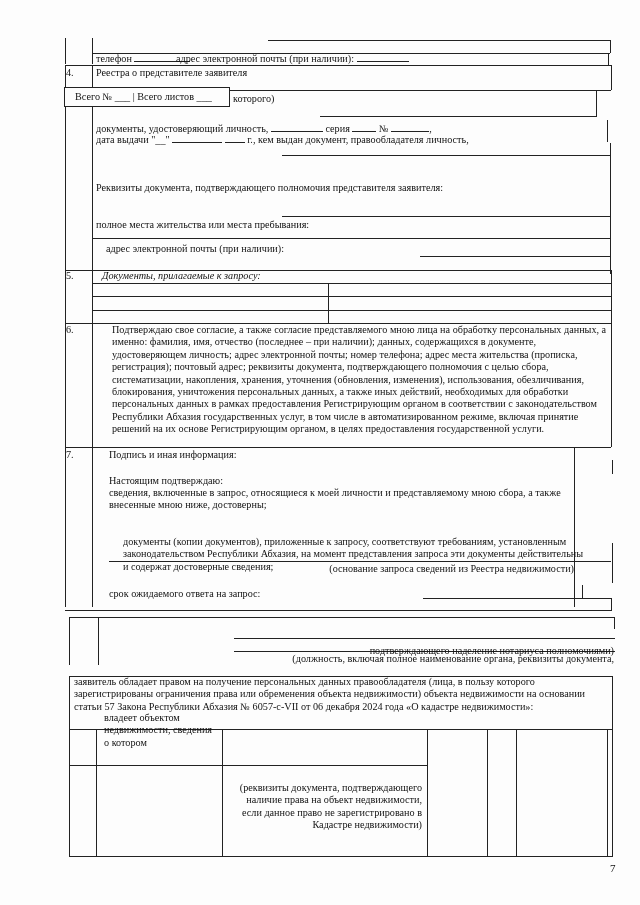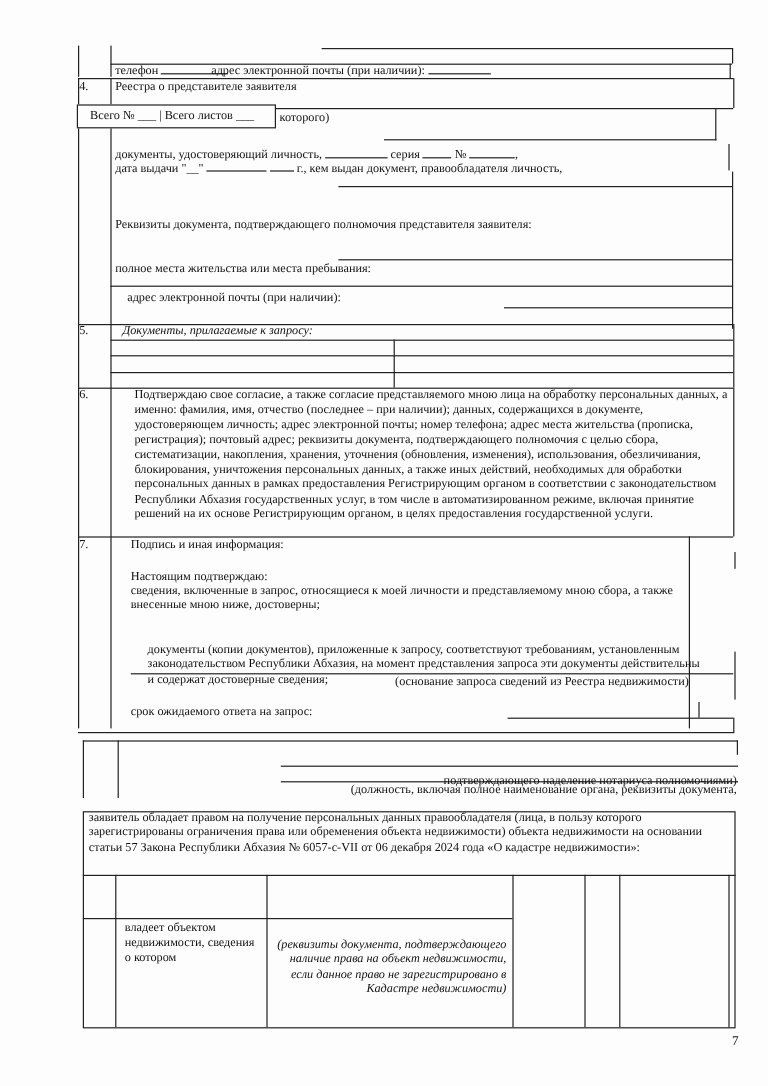--- a/index.html
+++ b/index.html
@@ -151,17 +151,17 @@
 <div class="para" style="left:74px; top:676px; width:536px;">заявитель обладает правом на получение персональных данных правообладателя (лица, в пользу которого зарегистрированы ограничения права или обременения объекта недвижимости) объекта недвижимости на основании статьи 57 Закона Республики Абхазия № 6057-с-VII от 06 декабря 2024 года «О кадастре недвижимости»:</div>
 <div class="hl" style="left:69px; top:729px; width:544px;"></div>
 <div class="vl" style="left:96px; top:729px; height:127px;"></div>
 <div class="vl" style="left:222px; top:729px; height:127px;"></div>
 <div class="vl" style="left:427px; top:729px; height:127px;"></div>
 <div class="vl" style="left:487px; top:729px; height:127px;"></div>
 <div class="vl" style="left:516px; top:729px; height:127px;"></div>
 <div class="vl" style="left:607px; top:729px; height:127px;"></div>
 <div class="hl" style="left:69px; top:765px; width:358px;"></div>
 
-<div class="para" style="left:104px; top:768px; width:114px;">владеет объектом недвижимости, сведения о котором</div>
+<div class="para" style="left:104px; top:712px; width:114px;">владеет объектом недвижимости, сведения о котором</div>
 <div class="abs" style="left:223px; top:730px; width:203px; height:34px;"></div>
-<div class="para center" style="left:228px; top:782px; width:194px;font-style:italic;">(реквизиты документа, подтверждающего наличие права на объект недвижимости, если данное право не зарегистрировано в Кадастре недвижимости)</div>
+<div class="para center" style="left:228px; top:782px; width:194px;">(реквизиты документа, подтверждающего наличие права на объект недвижимости, если данное право не зарегистрировано в Кадастре недвижимости)</div>
 
 <div class="txt" style="left:610px; top:862px; font-size:11px;">7</div>
 
 </body></html>

